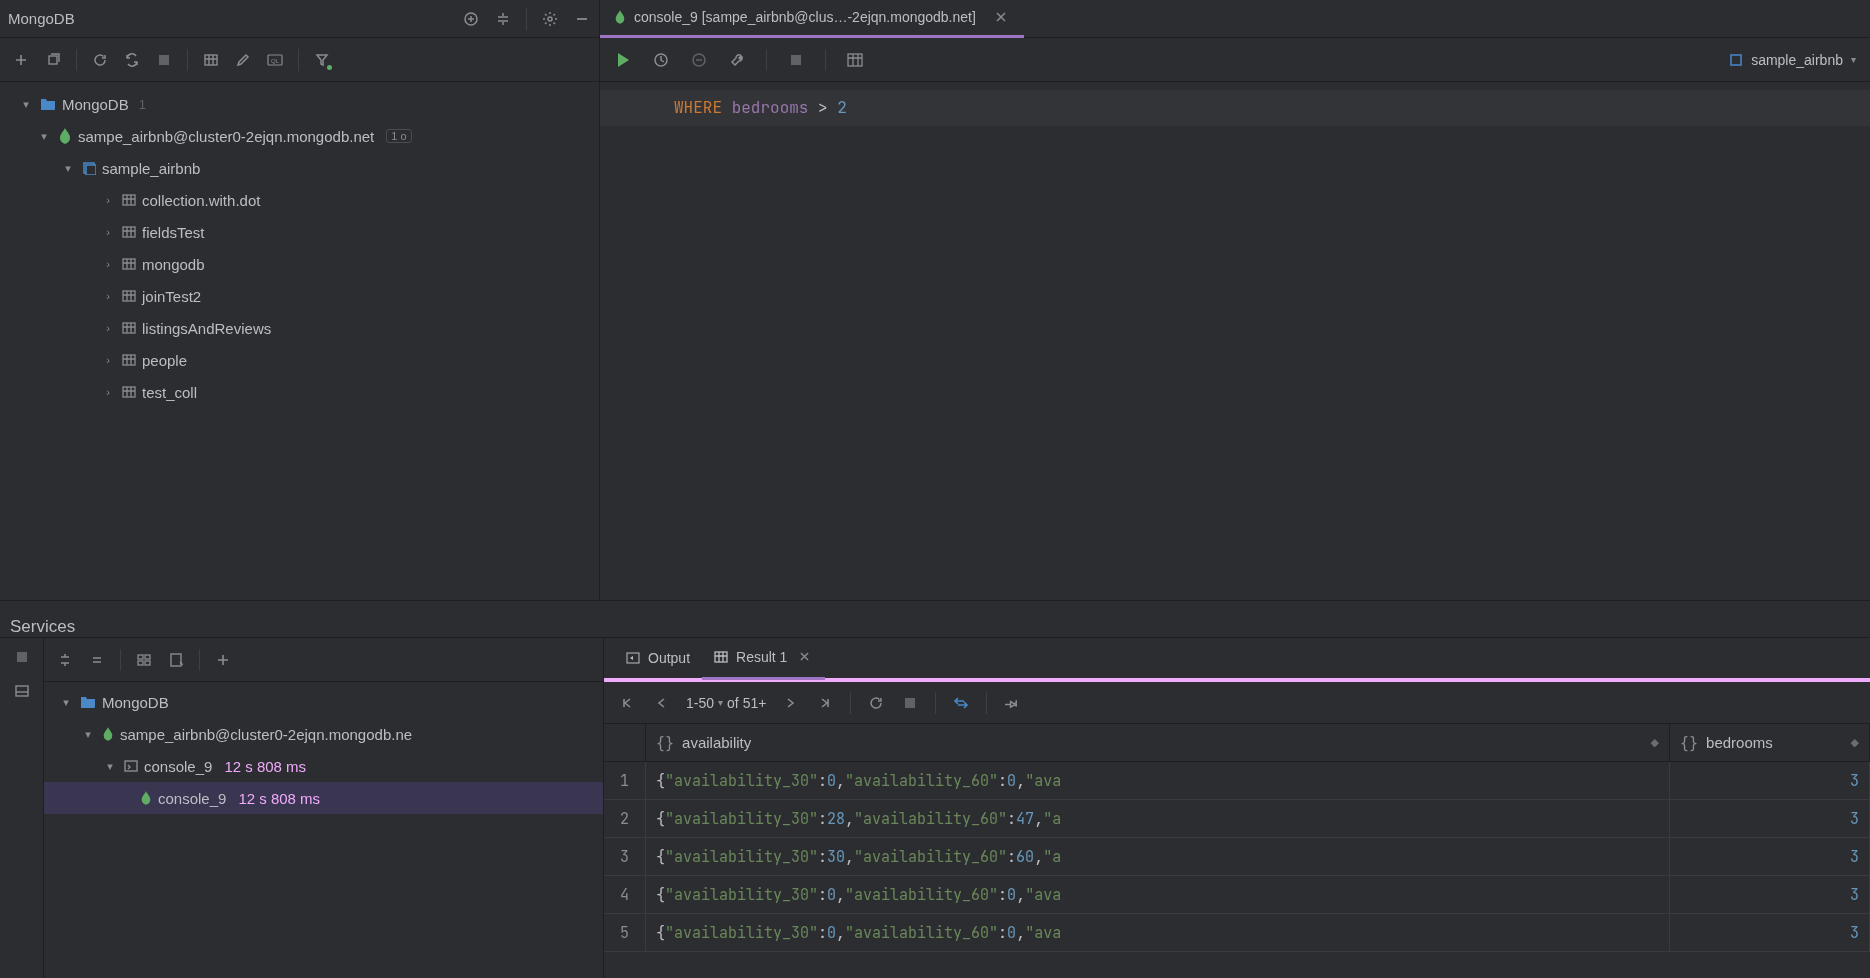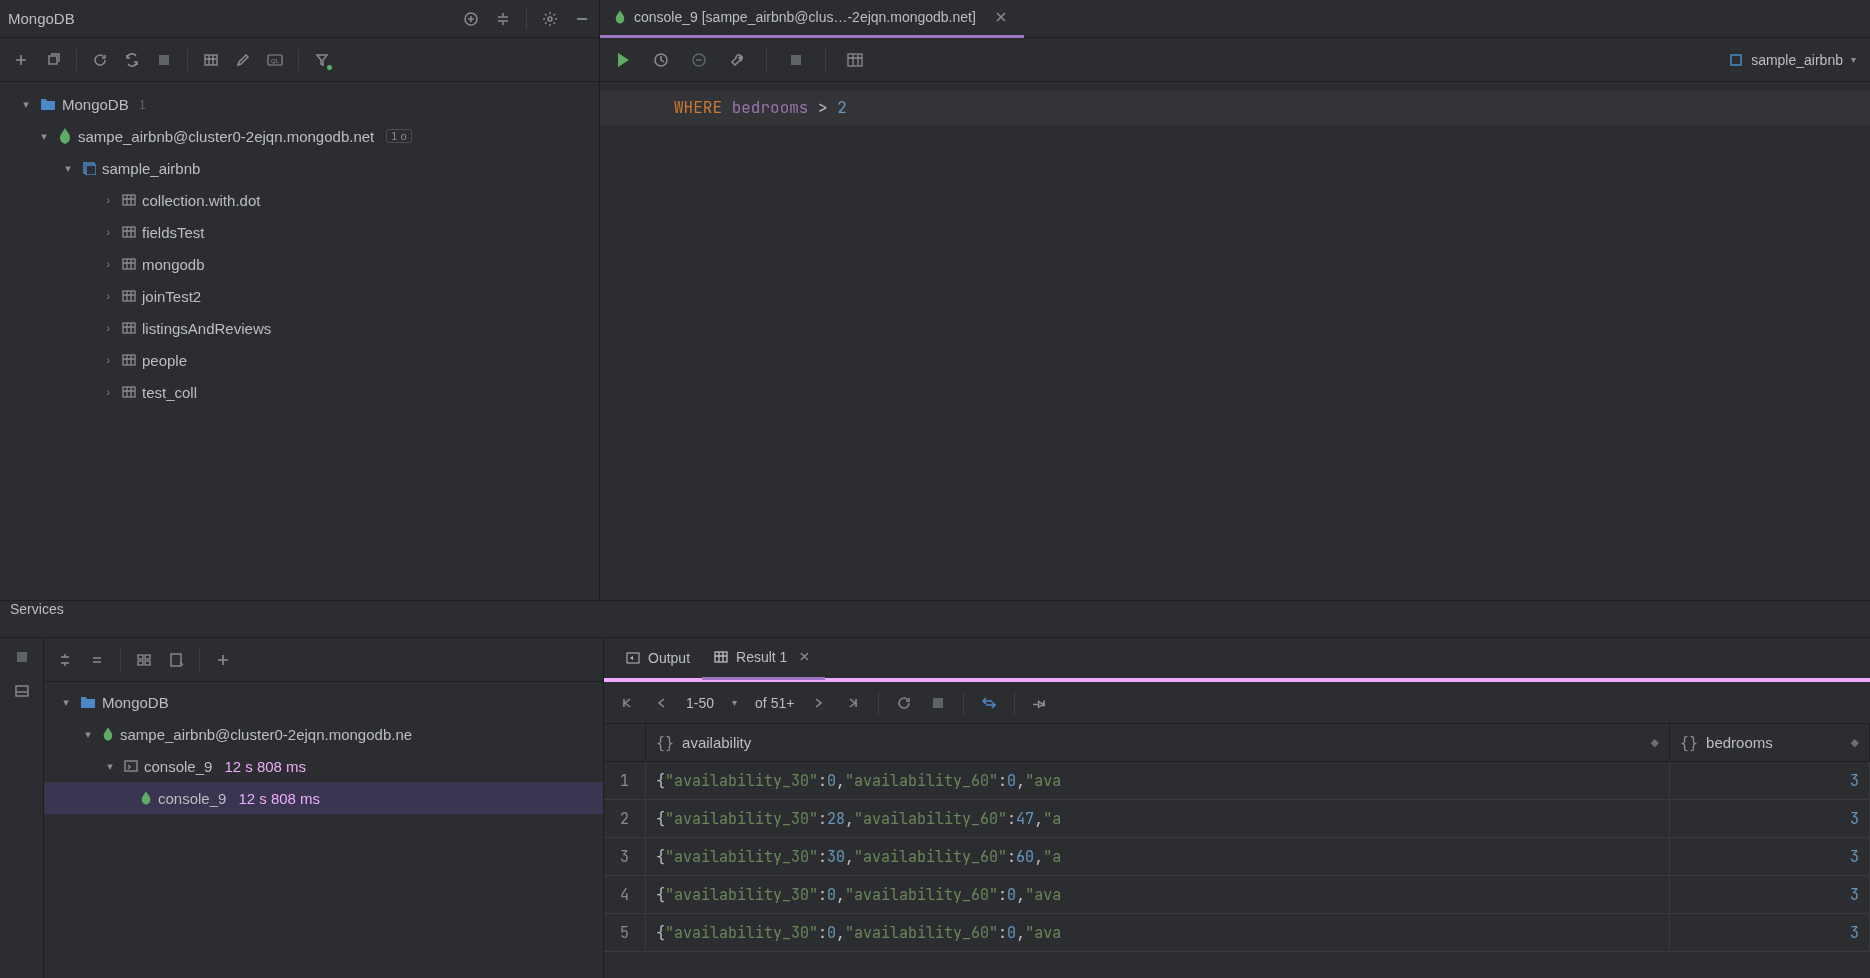--- a/index.html
+++ b/index.html
@@ -20,35 +20,35 @@
 .tab { display:flex; align-items:center; gap:8px; padding:0 14px; height:38px; border-bottom:3px solid #a074c4; background:#2b2d30; font-size:14px; }
 .editor-area { grid-column:2; grid-row:2; display:flex; flex-direction:column; }
 .editor-tb { display:flex; align-items:center; justify-content:space-between; padding:6px 14px; border-bottom:1px solid #1e1f22; height:44px; }
 .editor-tb-left { display:flex; gap:20px; align-items:center; }
 .editor-tb-right { display:flex; gap:8px; align-items:center; color:#bcbec4; font-size:14px; }
 .code { font-family:'JetBrains Mono','Consolas',monospace; font-size:16px; padding:8px 0; line-height:36px; }
 .code-line { display:flex; align-items:center; padding-left:14px; }
 .code-line.cur { background:#323438; }
 .gutter { width:40px; display:flex; justify-content:center; }
 .kw { color:#cc7832; } .star { color:#cc7832; } .ident { color:#bcbec4; } .op { color:#bcbec4; } .num { color:#6897bb; }
-.services-header { grid-column:1/3; grid-row:3; display:flex; align-items:flex-start; padding:0 10px; border-top:1px solid #1e1f22; border-bottom:1px solid #1e1f22; font-size:14px; }
+.services-header { grid-column:1/3; grid-row:3; display:flex; align-items:flex-end; padding:0 10px; border-top:1px solid #1e1f22; border-bottom:1px solid #1e1f22; font-size:17px; }
 .services-body { grid-column:1/3; grid-row:4; display:grid; grid-template-columns:44px 560px 1fr; }
 .sv-left { border-right:1px solid #1e1f22; display:flex; flex-direction:column; align-items:center; gap:16px; padding-top:10px; }
 .sv-tree-wrap { border-right:1px solid #1e1f22; display:flex; flex-direction:column; }
 .sv-tb { display:flex; align-items:center; gap:14px; padding:8px 12px; height:44px; border-bottom:1px solid #1e1f22; }
 .sv-tree { padding:4px 0; font-size:15px; }
 .sv-row { display:flex; align-items:center; gap:6px; height:32px; cursor:pointer; }
 .sv-row.sel { background:#3a3550; }
 .timing { color:#f0abfc; margin-left:6px; }
 .results { display:flex; flex-direction:column; }
 .res-tabs { display:flex; align-items:center; border-bottom:4px solid #f0abfc; height:44px; padding-left:10px; }
 .res-tab { display:flex; align-items:center; gap:8px; padding:0 12px; height:44px; font-size:14px; cursor:pointer; }
 .res-tab.active { border-bottom:3px solid #a074c4; }
 .res-tb { display:flex; align-items:center; gap:16px; padding:6px 14px; height:42px; border-bottom:1px solid #1e1f22; font-size:14px; }
-.res-page { display:flex; align-items:center; gap:18px; }
+.res-page { display:flex; align-items:center; gap:4px; }
 .grid { display:block; }
 .grid-head { display:flex; border-bottom:1px solid #1e1f22; height:38px; background:#2b2d30; }
 .gcell-h { display:flex; align-items:center; gap:8px; padding:0 10px; border-right:1px solid #1e1f22; font-size:15px; }
 .gcell-h.rownum { width:42px; } .gcell-h.avail { flex:1; } .gcell-h.bed { width:200px; }
 .sortico { margin-left:auto; color:#6b6d73; font-size:11px; }
 .grid-row { display:flex; border-bottom:1px solid #393b40; height:38px; font-family:'JetBrains Mono',monospace; font-size:15px; }
 .gcell { display:flex; align-items:center; padding:0 10px; border-right:1px solid #393b40; overflow:hidden; white-space:nowrap; }
 .gcell.rownum { width:42px; justify-content:center; color:#8a8c92; background:#2b2d30; }
 .gcell.avail { flex:1; } .gcell.bed { width:200px; justify-content:flex-end; color:#6897bb; }
 .jkey { color:#6a8759; } .jnum { color:#6897bb; } .jpunc { color:#bcbec4; }

